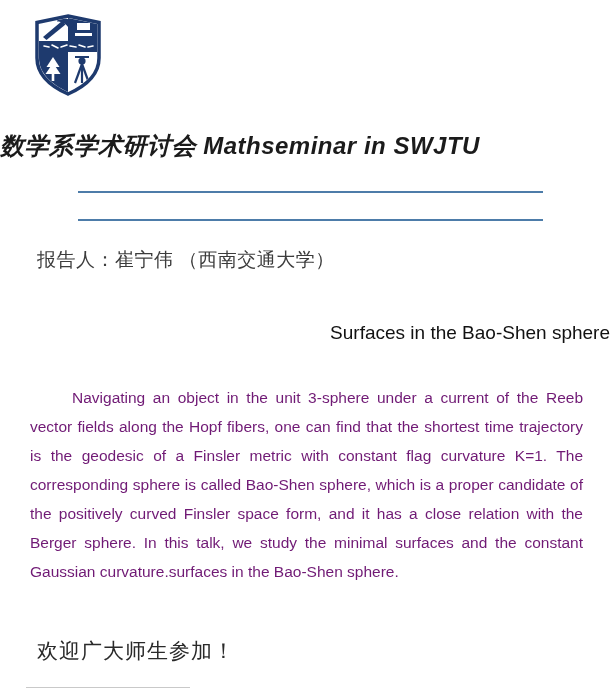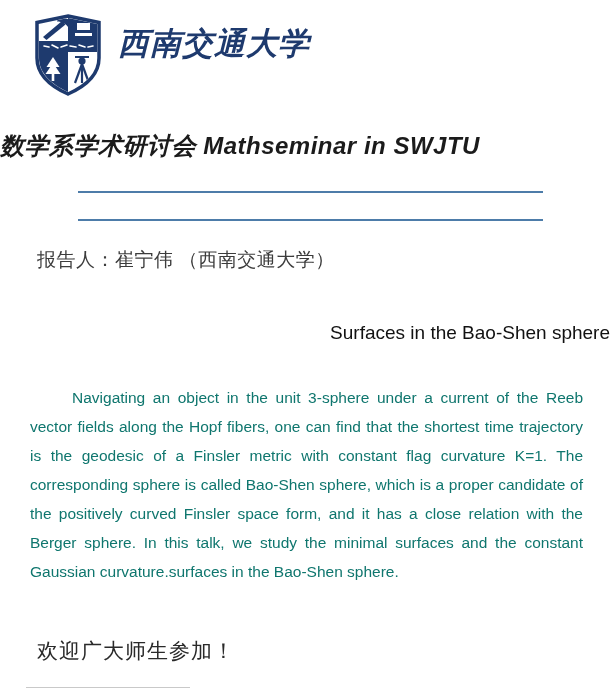--- a/index.html
+++ b/index.html
@@ -82,21 +82,21 @@
     text-align: right;
     font-size: 19px;
     color: #111;
   }
 
   
   .abstract {
     margin: 39px 27px 0 30px;
     font-size: 15.5px;
     line-height: 29px;
-    color: #0f766e;
+    color: #701a75;
     text-align: justify;
     text-indent: 42px;
   }
 
   
   .welcome {
     margin: 51px 0 0 37px;
     font-family: "Liberation Serif", serif;
     font-size: 21px;
     color: #2a2a2a;
@@ -150,21 +150,20 @@
           <line x1="49" y1="50" x2="42" y2="69"></line>
           <line x1="49" y1="50" x2="56" y2="69"></line>
           <line x1="49" y1="50" x2="49" y2="69"></line>
           <line x1="42" y1="43" x2="56" y2="43"></line>
         </g>
         <circle cx="49" cy="47" r="3.6" fill="#1e3a6e"></circle>
       </g>
     </svg>
   </div>
   <div class="brand">
-    <div class="brand-cn">西南交通大学</div>
   </div>
 </div>
 
 <div class="main-title">数学系学术研讨会 Mathseminar in SWJTU</div>
 
 <div class="info-box">
 </div>
 
 <div class="speaker">报告人：崔宁伟 （西南交通大学）</div>
 

